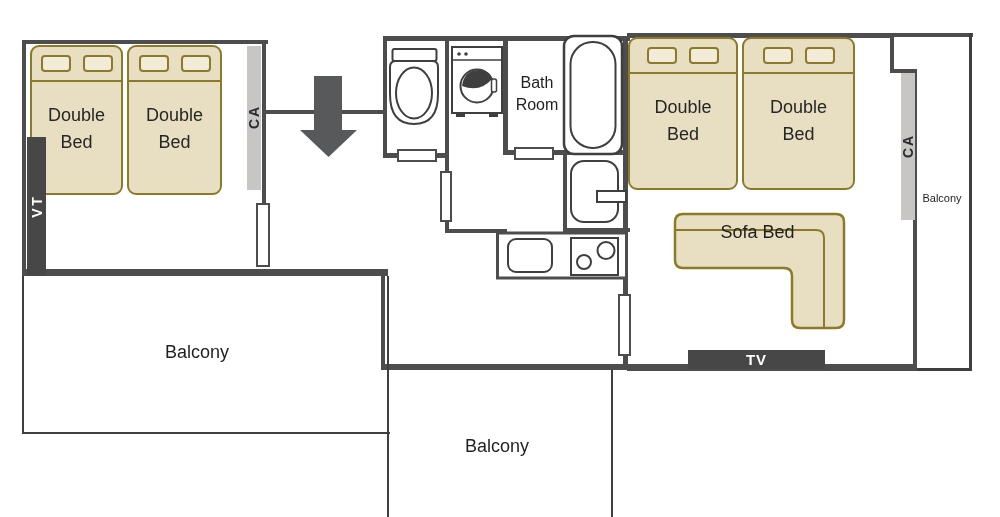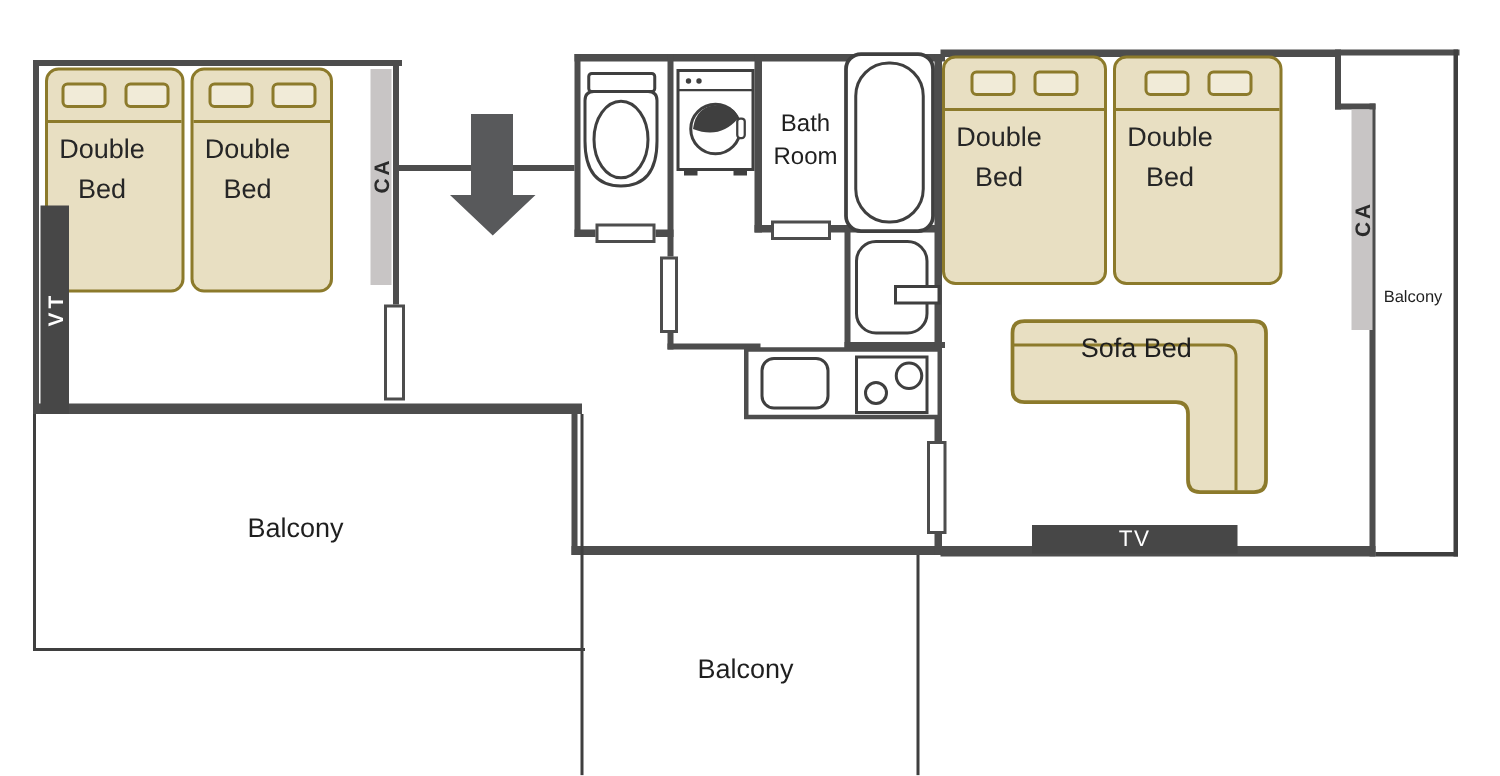--- a/index.html
+++ b/index.html
@@ -3,26 +3,26 @@
 <meta charset="utf-8">
 <style>
   html,body{margin:0;padding:0;background:#ffffff;font-family:"Liberation Sans",sans-serif;}
   .plan{position:relative;width:1000px;height:517px;background:#ffffff;overflow:hidden;}
   .wall{position:absolute;background:#4d4d4d;}
   .wall-thin{position:absolute;background:#3f3f3f;}
   .door{position:absolute;background:#ffffff;border:2px solid #4d4d4d;box-sizing:border-box;}
   .bed{position:absolute;background:#e8dfc2;border:2px solid #8c7a2b;border-radius:9px;box-sizing:border-box;display:flex;flex-direction:column;}
   .bed-head{height:33px;border-bottom:2px solid #8c7a2b;display:flex;align-items:center;justify-content:center;gap:12px;}
   .pillow{width:30px;height:17px;background:#f1ebd8;border:2px solid #8c7a2b;border-radius:4px;box-sizing:border-box;}
-  .bed-body{flex:1;display:flex;justify-content:flex-start;padding-top:4px;}
+  .bed-body{flex:1;display:flex;justify-content:center;padding-top:20px;}
   .bed-label{width:72px;text-align:center;font-size:18px;line-height:1.5;color:#262626;}
   .label{position:absolute;text-align:center;color:#1f1f1f;}
   .acbar{position:absolute;background:#c8c5c5;display:flex;flex-direction:column;align-items:center;justify-content:center;}
   .tvbar-v{position:absolute;background:#474747;display:flex;flex-direction:column;align-items:center;justify-content:center;}
-  .tvbar-h{position:absolute;background:#474747;display:flex;align-items:center;justify-content:center;color:#ffffff;font-weight:normal;font-size:15px;letter-spacing:1px;}
+  .tvbar-h{position:absolute;background:#474747;display:flex;align-items:center;justify-content:center;color:#ffffff;font-weight:bold;font-size:15px;letter-spacing:1px;}
   .vtext{font-weight:bold;font-size:14px;}
   .vtext.dark{color:#2b2b2b;}
   .vtext.light{color:#ffffff;}
   .vglyph{transform:rotate(-90deg);line-height:12px;display:block;}
   svg{position:absolute;left:0;top:0;}
 </style>
 </head>
 <body>
 
 <div class="plan">

